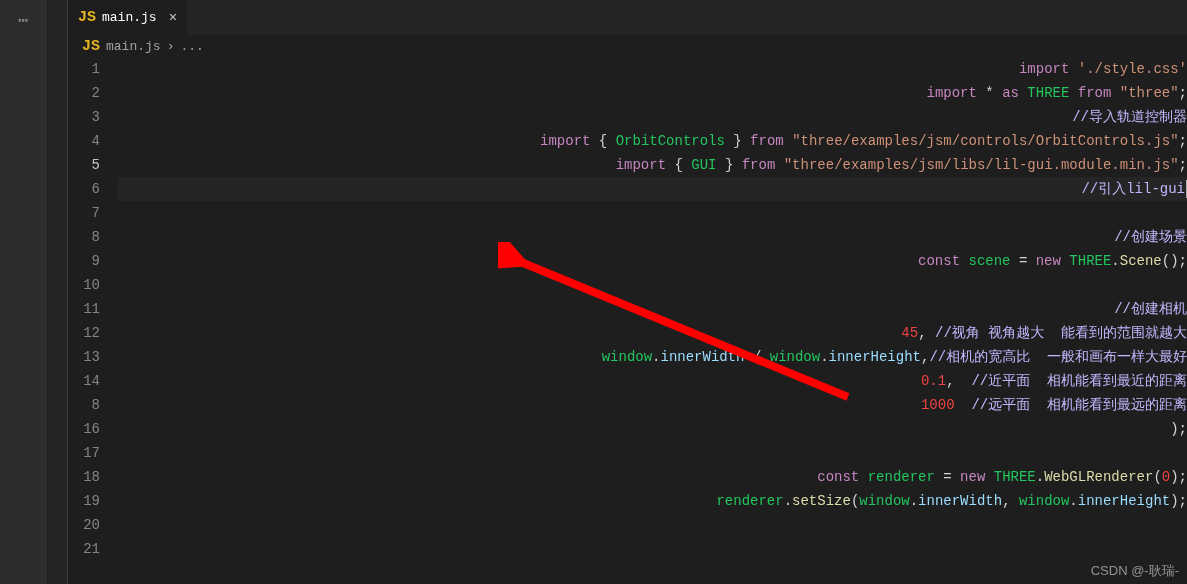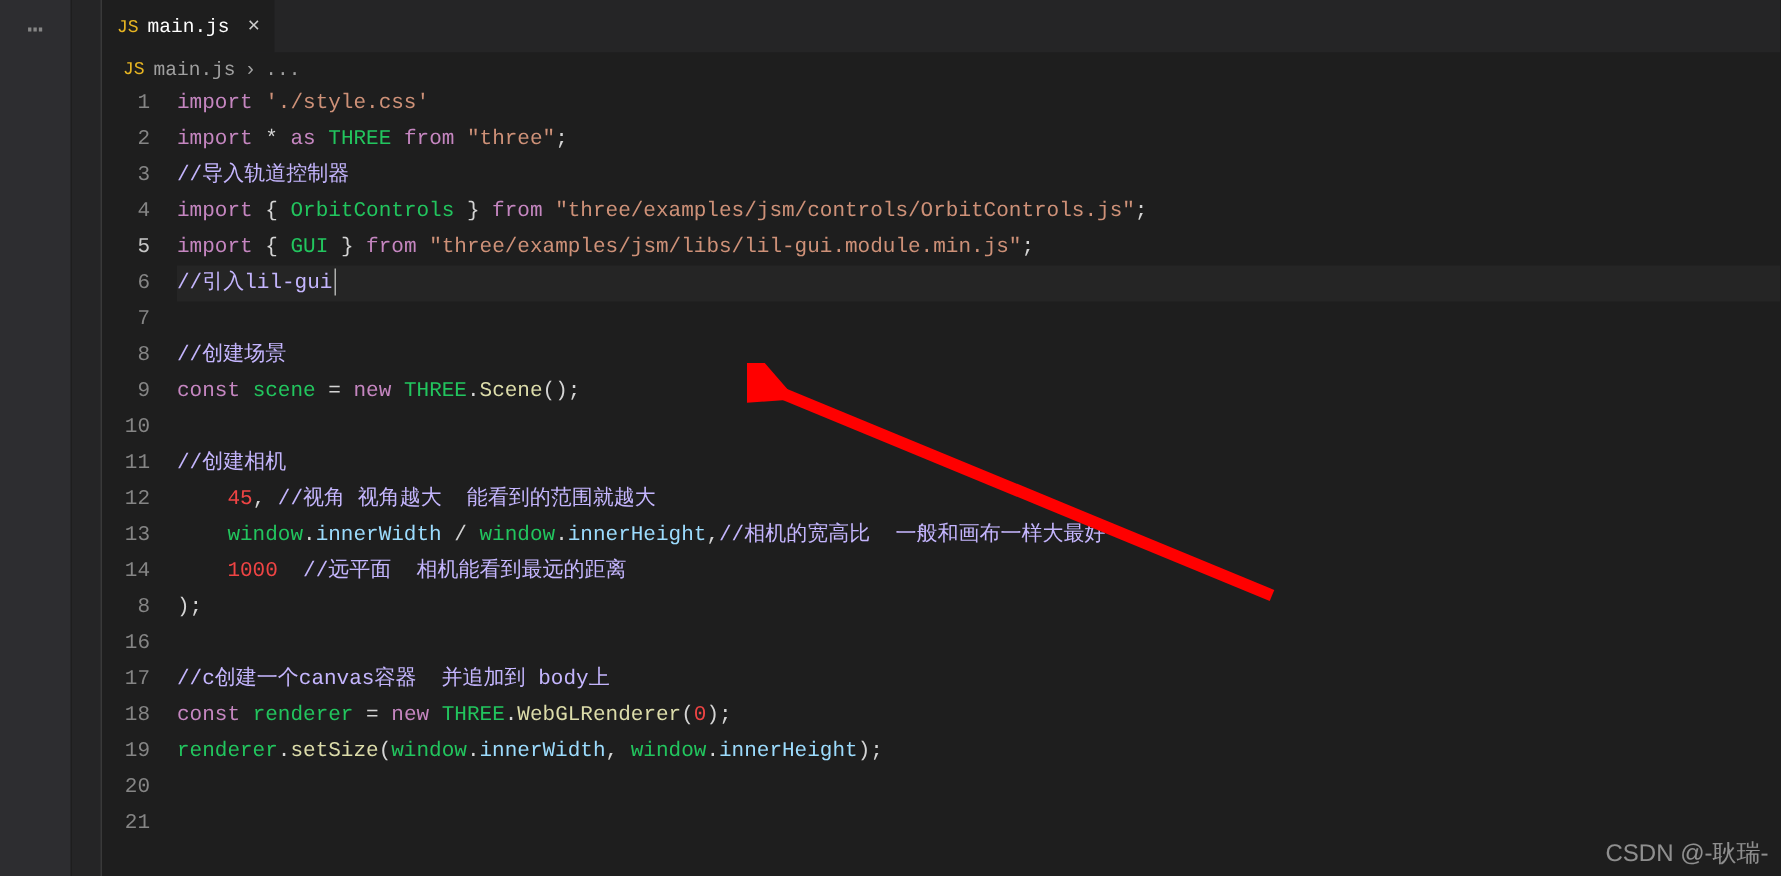--- a/index.html
+++ b/index.html
@@ -49,21 +49,21 @@
   .tab {
     display: flex;
     align-items: center;
     padding: 0 10px;
     gap: 6px;
     background: #1e1e1e;
     color: #fff;
     font-size: 13px;
     border-right: 1px solid #252526;
   }
-  .tab-icon { color: #e6b422; font-weight: normal; font-size: 12px; }
+  .tab-icon { color: #e6b422; font-weight: bold; font-size: 15px; }
   .tab-close { color: #ccc; font-size: 14px; margin-left: 6px; }
   .breadcrumbs {
     height: 22px;
     display: flex;
     align-items: center;
     padding-left: 14px;
     gap: 6px;
     font-size: 13px;
     color: #a0a0a0;
     background: #1e1e1e;
@@ -76,21 +76,21 @@
   .gutter {
     width: 50px;
     text-align: right;
     padding-right: 18px;
     color: #858585;
     user-select: none;
     background: #1e1e1e;
   }
   .gutter div { height: 24px; line-height: 24px; font-size: 14px; }
   .gutter .active { color: #c6c6c6; }
-  .code-lines { flex: 1; }
+  .code-lines { flex: 1; text-align: right; }
   .code-lines div { height: 24px; line-height: 24px; white-space: pre; }
   .line.hl { background: rgba(255,255,255,0.035); }
   .cursor-bar {
     display: inline-block;
     width: 1px;
     height: 18px;
     background: #aeafad;
     vertical-align: middle;
     margin-left: 1px;
   }
@@ -103,21 +103,21 @@
   .num { color: #ef4444; }        
   .pun { color: #d4d4d4; }        
   .op  { color: #d4d4d4; }
   .prop { color: #9cdcfe; }
 
   .watermark {
     position: absolute;
     right: 8px;
     bottom: 4px;
     color: rgba(255,255,255,0.5);
-    font-size: 16px;
+    font-size: 13px;
     font-family: sans-serif;
   }
   .arrow-overlay {
     position: absolute;
     left: 430px;
     top: 185px;
     pointer-events: none;
   }
 </style>
 </head>
@@ -176,24 +176,24 @@
           <div class="line"><span class="kw">import</span><span class="pun"> { </span><span class="var">OrbitControls</span><span class="pun"> } </span><span class="kw">from</span><span class="pun"> </span><span class="str">"three/examples/jsm/controls/OrbitControls.js"</span><span class="pun">;</span></div>
           <div class="line"><span class="kw">import</span><span class="pun"> { </span><span class="var">GUI</span><span class="pun"> } </span><span class="kw">from</span><span class="pun"> </span><span class="str">"three/examples/jsm/libs/lil-gui.module.min.js"</span><span class="pun">;</span></div>
           <div class="line hl"><span class="cmt">//引入lil-gui</span><span class="cursor-bar"></span></div>
           <div class="line"></div>
           <div class="line"><span class="cmt">//创建场景</span></div>
           <div class="line"><span class="kw">const</span><span class="pun"> </span><span class="var">scene</span><span class="pun"> </span><span class="op">=</span><span class="pun"> </span><span class="kw">new</span><span class="pun"> </span><span class="var">THREE</span><span class="pun">.</span><span class="fn">Scene</span><span class="pun">();</span></div>
           <div class="line"></div>
           <div class="line"><span class="cmt">//创建相机</span></div>
           <div class="line"><span class="pun">    </span><span class="num">45</span><span class="pun">, </span><span class="cmt">//视角 视角越大  能看到的范围就越大</span></div>
           <div class="line"><span class="pun">    </span><span class="var">window</span><span class="pun">.</span><span class="prop">innerWidth</span><span class="pun"> </span><span class="op">/</span><span class="pun"> </span><span class="var">window</span><span class="pun">.</span><span class="prop">innerHeight</span><span class="pun">,</span><span class="cmt">//相机的宽高比  一般和画布一样大最好</span></div>
+          <div class="line"><span class="pun">    </span><span class="num">0.1</span><span class="pun">,  </span><span class="cmt">//近平面  相机能看到最近的距离</span></div>
           <div class="line"><span class="pun">    </span><span class="num">1000</span><span class="pun">  </span><span class="cmt">//远平面  相机能看到最远的距离</span></div>
           <div class="line"><span class="pun">);</span></div>
           <div class="line"></div>
-          <div class="line"><span class="cmt">//c创建一个canvas容器  并追加到 body上</span></div>
           <div class="line"><span class="kw">const</span><span class="pun"> </span><span class="var">renderer</span><span class="pun"> </span><span class="op">=</span><span class="pun"> </span><span class="kw">new</span><span class="pun"> </span><span class="var">THREE</span><span class="pun">.</span><span class="fn">WebGLRenderer</span><span class="pun">(</span><span class="num">0</span><span class="pun">);</span></div>
           <div class="line"><span class="var">renderer</span><span class="pun">.</span><span class="fn">setSize</span><span class="pun">(</span><span class="var">window</span><span class="pun">.</span><span class="prop">innerWidth</span><span class="pun">, </span><span class="var">window</span><span class="pun">.</span><span class="prop">innerHeight</span><span class="pun">);</span></div>
         </div>
 
       <svg class="arrow-overlay" width="380" height="170">
         <defs>
           <marker id="ah" markerWidth="12" markerHeight="12" refX="2" refY="6" orient="auto">
             <path d="M12,0 L0,6 L12,12 Z" fill="#ff0000"></path>
           </marker>
         </defs>

